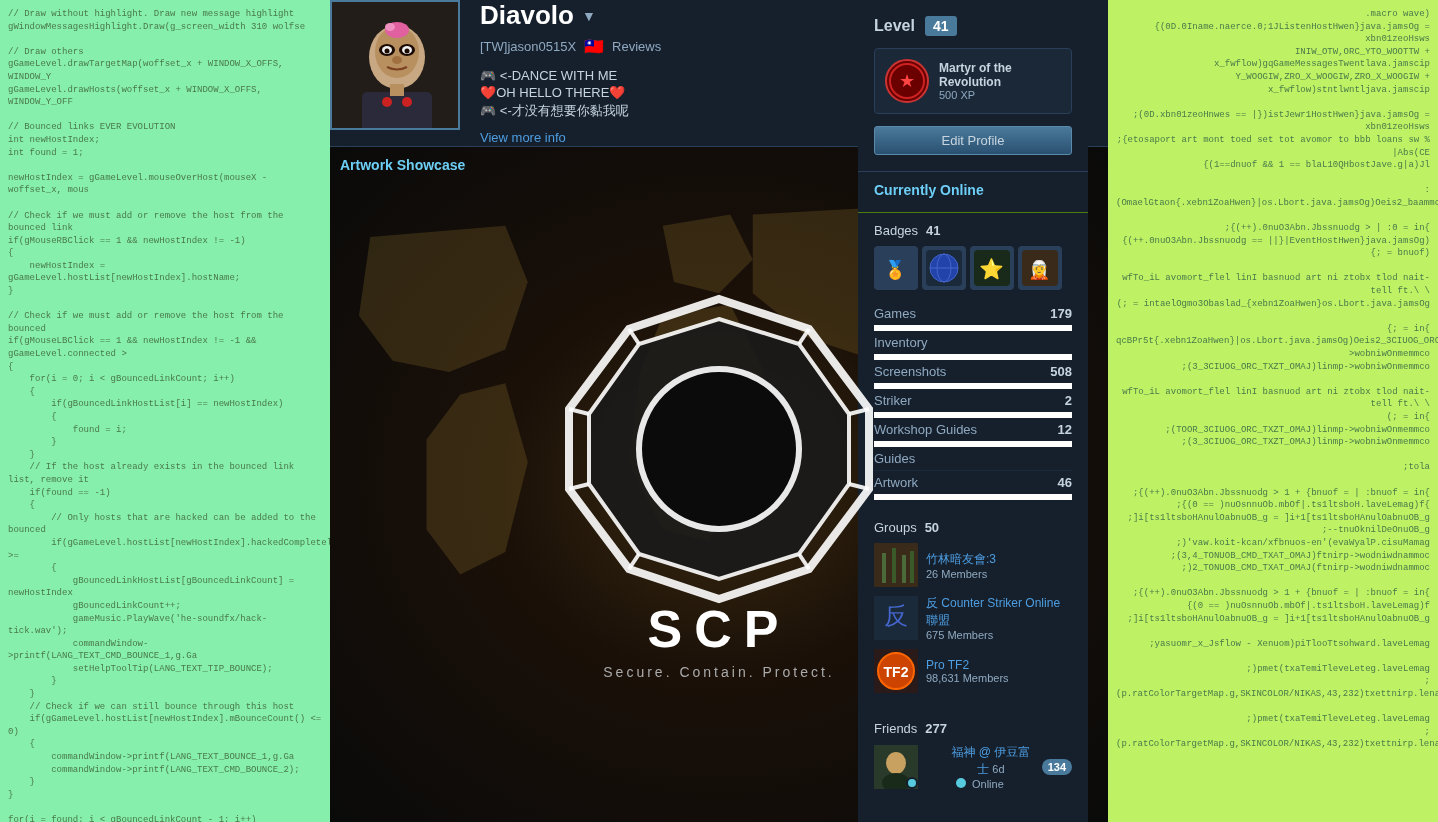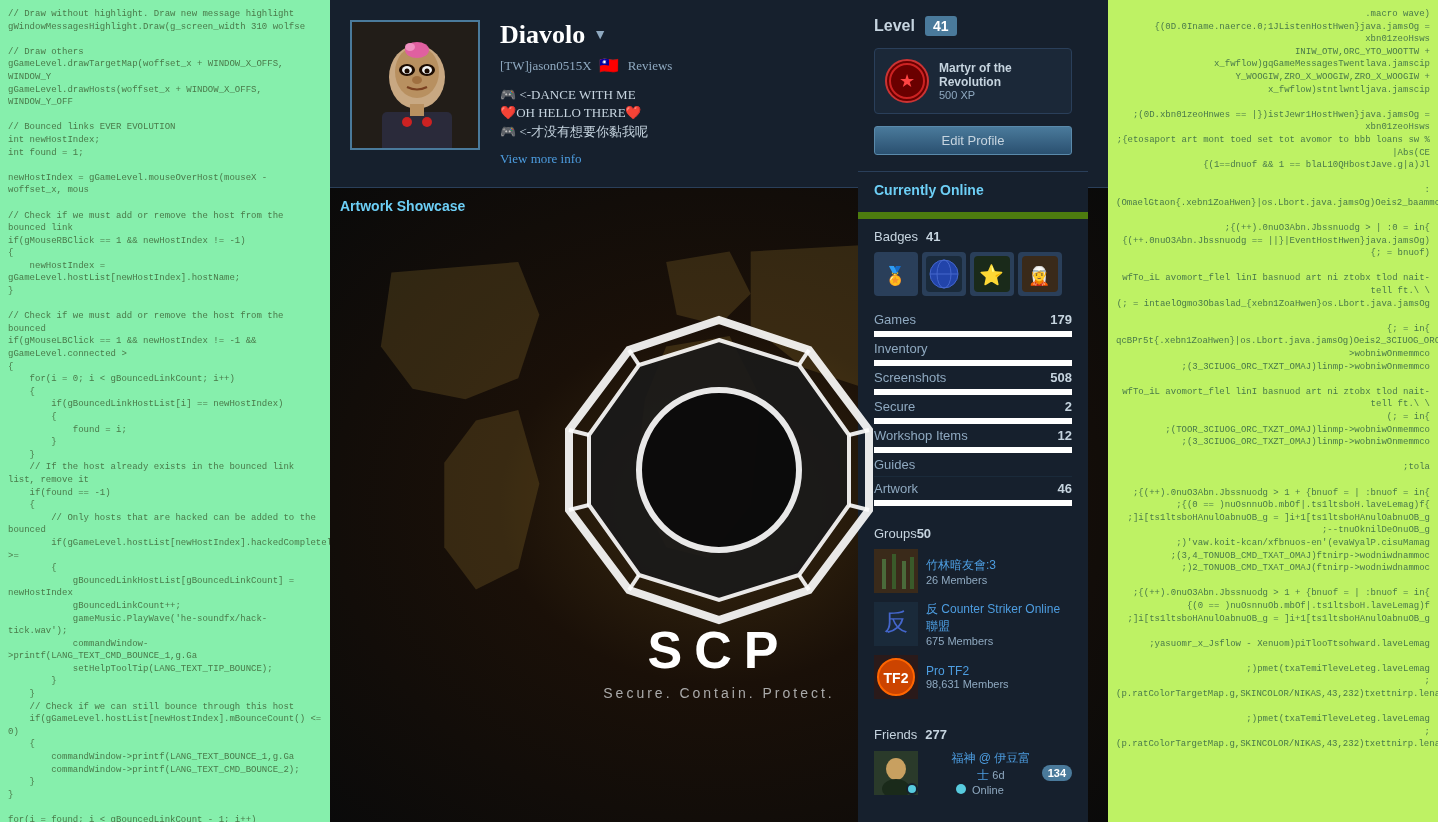--- a/index.html
+++ b/index.html
@@ -52,26 +52,24 @@
       width: 778px;
       height: 822px;
       background: #1b2838;
       display: flex;
       flex-direction: column;
     }
 
     
     .profile-header {
       background: #16202d;
-      padding: 20px;
       display: flex;
       align-items: flex-start;
       gap: 20px;
       border-bottom: 1px solid #2a3f5a;
-      font-family: Liberation Serif, serif;
     }
     .avatar-container {
       width: 130px;
       height: 130px;
       flex-shrink: 0;
       border: 2px solid #4a7a9b;
       position: relative;
       overflow: hidden;
     }
     
@@ -202,21 +200,21 @@
       font-size: 13px;
       cursor: pointer;
       border-radius: 3px;
       width: 100%;
       text-align: center;
     }
 
     
     .online-section {
       padding: 10px 16px;
-      border-bottom: 7px solid #4d7c0f;
+      border-bottom: 1px solid #4d7c0f;
     }
     .online-label {
       font-size: 14px;
       color: #6dcff6;
       font-weight: bold;
       margin-bottom: 4px;
     }
 
     
     .stats-section {
@@ -279,21 +277,21 @@
       border-bottom: 1px solid #1a2a3a;
     }
 
     
     .groups-section {
       padding: 10px 16px;
     }
     .groups-header {
       display: flex;
       align-items: center;
-      gap: 0;
+      gap: 8px;
       margin-bottom: 8px;
     }
     .groups-label {
       font-size: 13px;
       color: #c6d4df;
     }
     .groups-count {
       font-size: 13px;
       color: #c6d4df;
       font-weight: bold;
@@ -712,25 +710,25 @@
     </div>
     <div class="stat-row">
       <span class="stat-label">Inventory</span>
       <span class="stat-value"></span>
     </div>
     <div class="stat-row">
       <span class="stat-label">Screenshots</span>
       <span class="stat-value">508</span>
     </div>
     <div class="stat-row">
-      <span class="stat-label">Secure</span>
+      <span class="stat-label">Striker</span>
       <span class="stat-value">2</span>
     </div>
     <div class="stat-row">
-      <span class="stat-label">Workshop Items</span>
+      <span class="stat-label">Workshop Guides</span>
       <span class="stat-value">12</span>
     </div>
     <div class="stat-label-only">Guides</div>
     <div class="stat-row">
       <span class="stat-label">Artwork</span>
       <span class="stat-value">46</span>
     </div>
   </div>
 
   <div class="groups-section">

